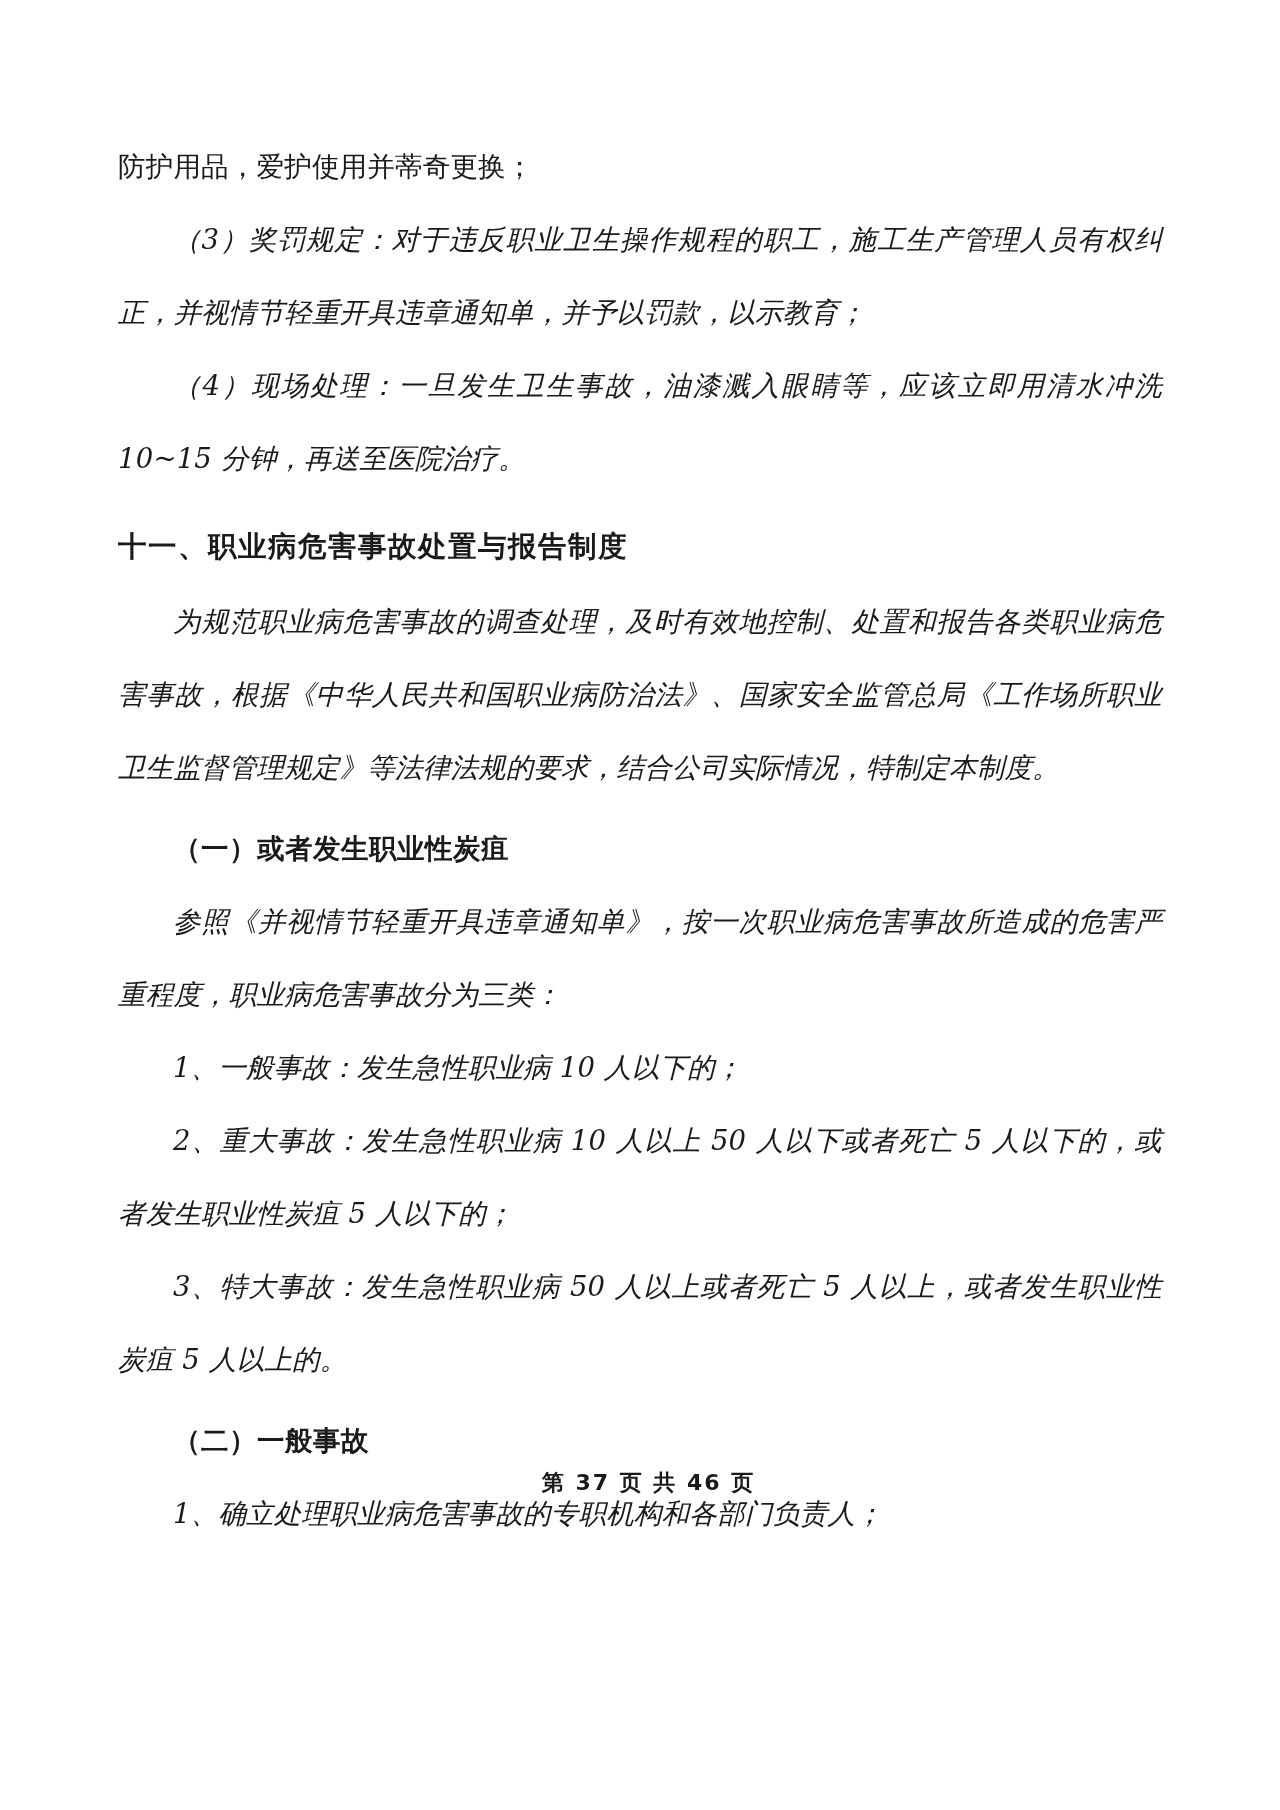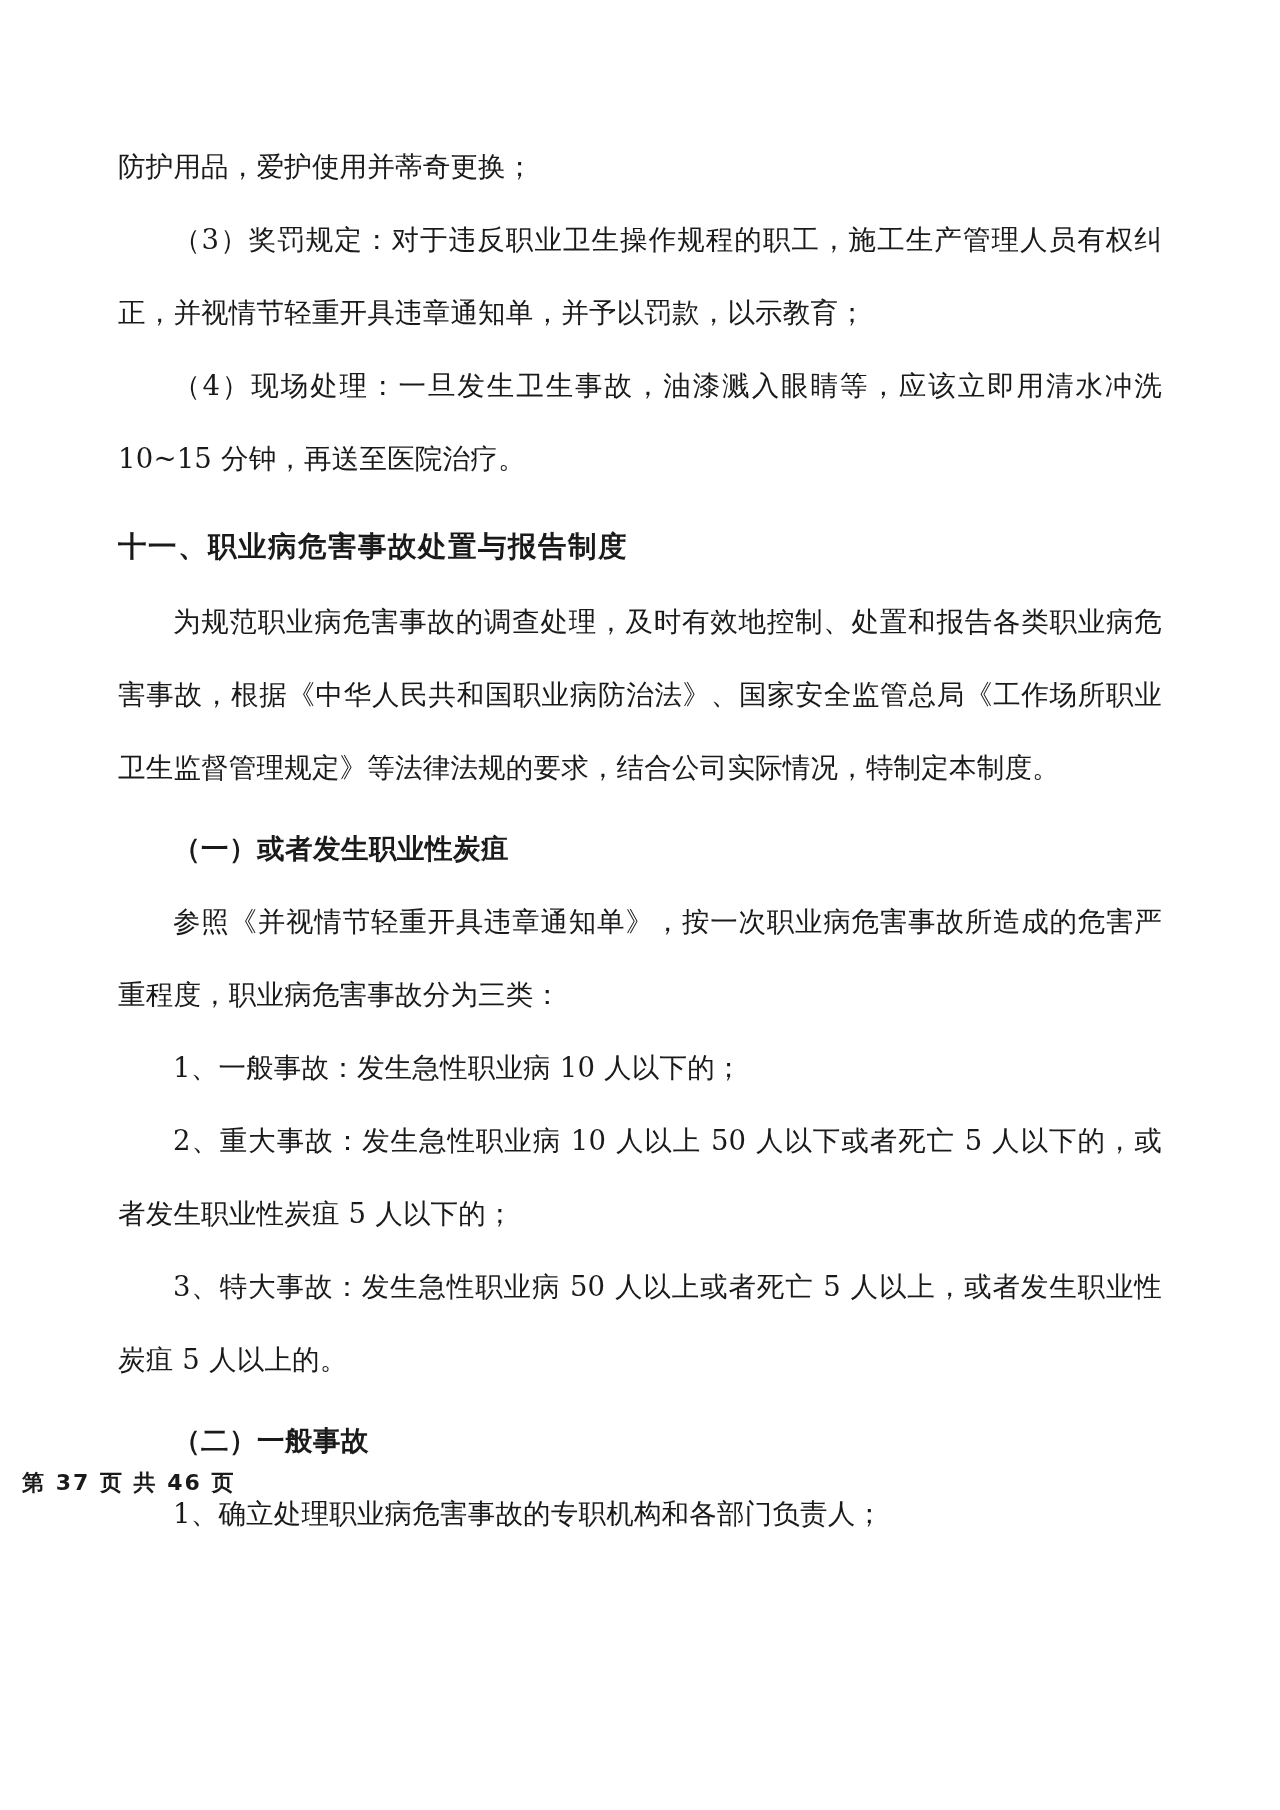--- a/index.html
+++ b/index.html
@@ -26,20 +26,21 @@
   }
   .p {
     margin: 0;
     font-size: 27.5px;
     line-height: 73px;
     text-align: justify;
     text-justify: inter-ideograph;
   }
   .indent {
     text-indent: 55px;
+    font-style: italic;
   }
   .section-title {
     margin: 16px 0 2px 0;
     text-align: left;
     font-family: "DejaVu Sans", "Liberation Sans", sans-serif;
     font-weight: bold;
     font-size: 28.5px;
     line-height: 72px;
     letter-spacing: 1.5px;
   }
@@ -50,20 +51,21 @@
     font-weight: bold;
     font-size: 27.5px;
     line-height: 73px;
     letter-spacing: 0.5px;
   }
   .footer {
     position: absolute;
     left: 0;
     right: 5px;
     bottom: 48px;
+    text-align: center;
     font-family: "DejaVu Sans", "Liberation Sans", sans-serif;
     font-weight: bold;
     font-size: 22px;
     letter-spacing: 2px;
     color: #1a1a1a;
     padding-left: 22px;
   }
 </style>
 </head>
 <body>

